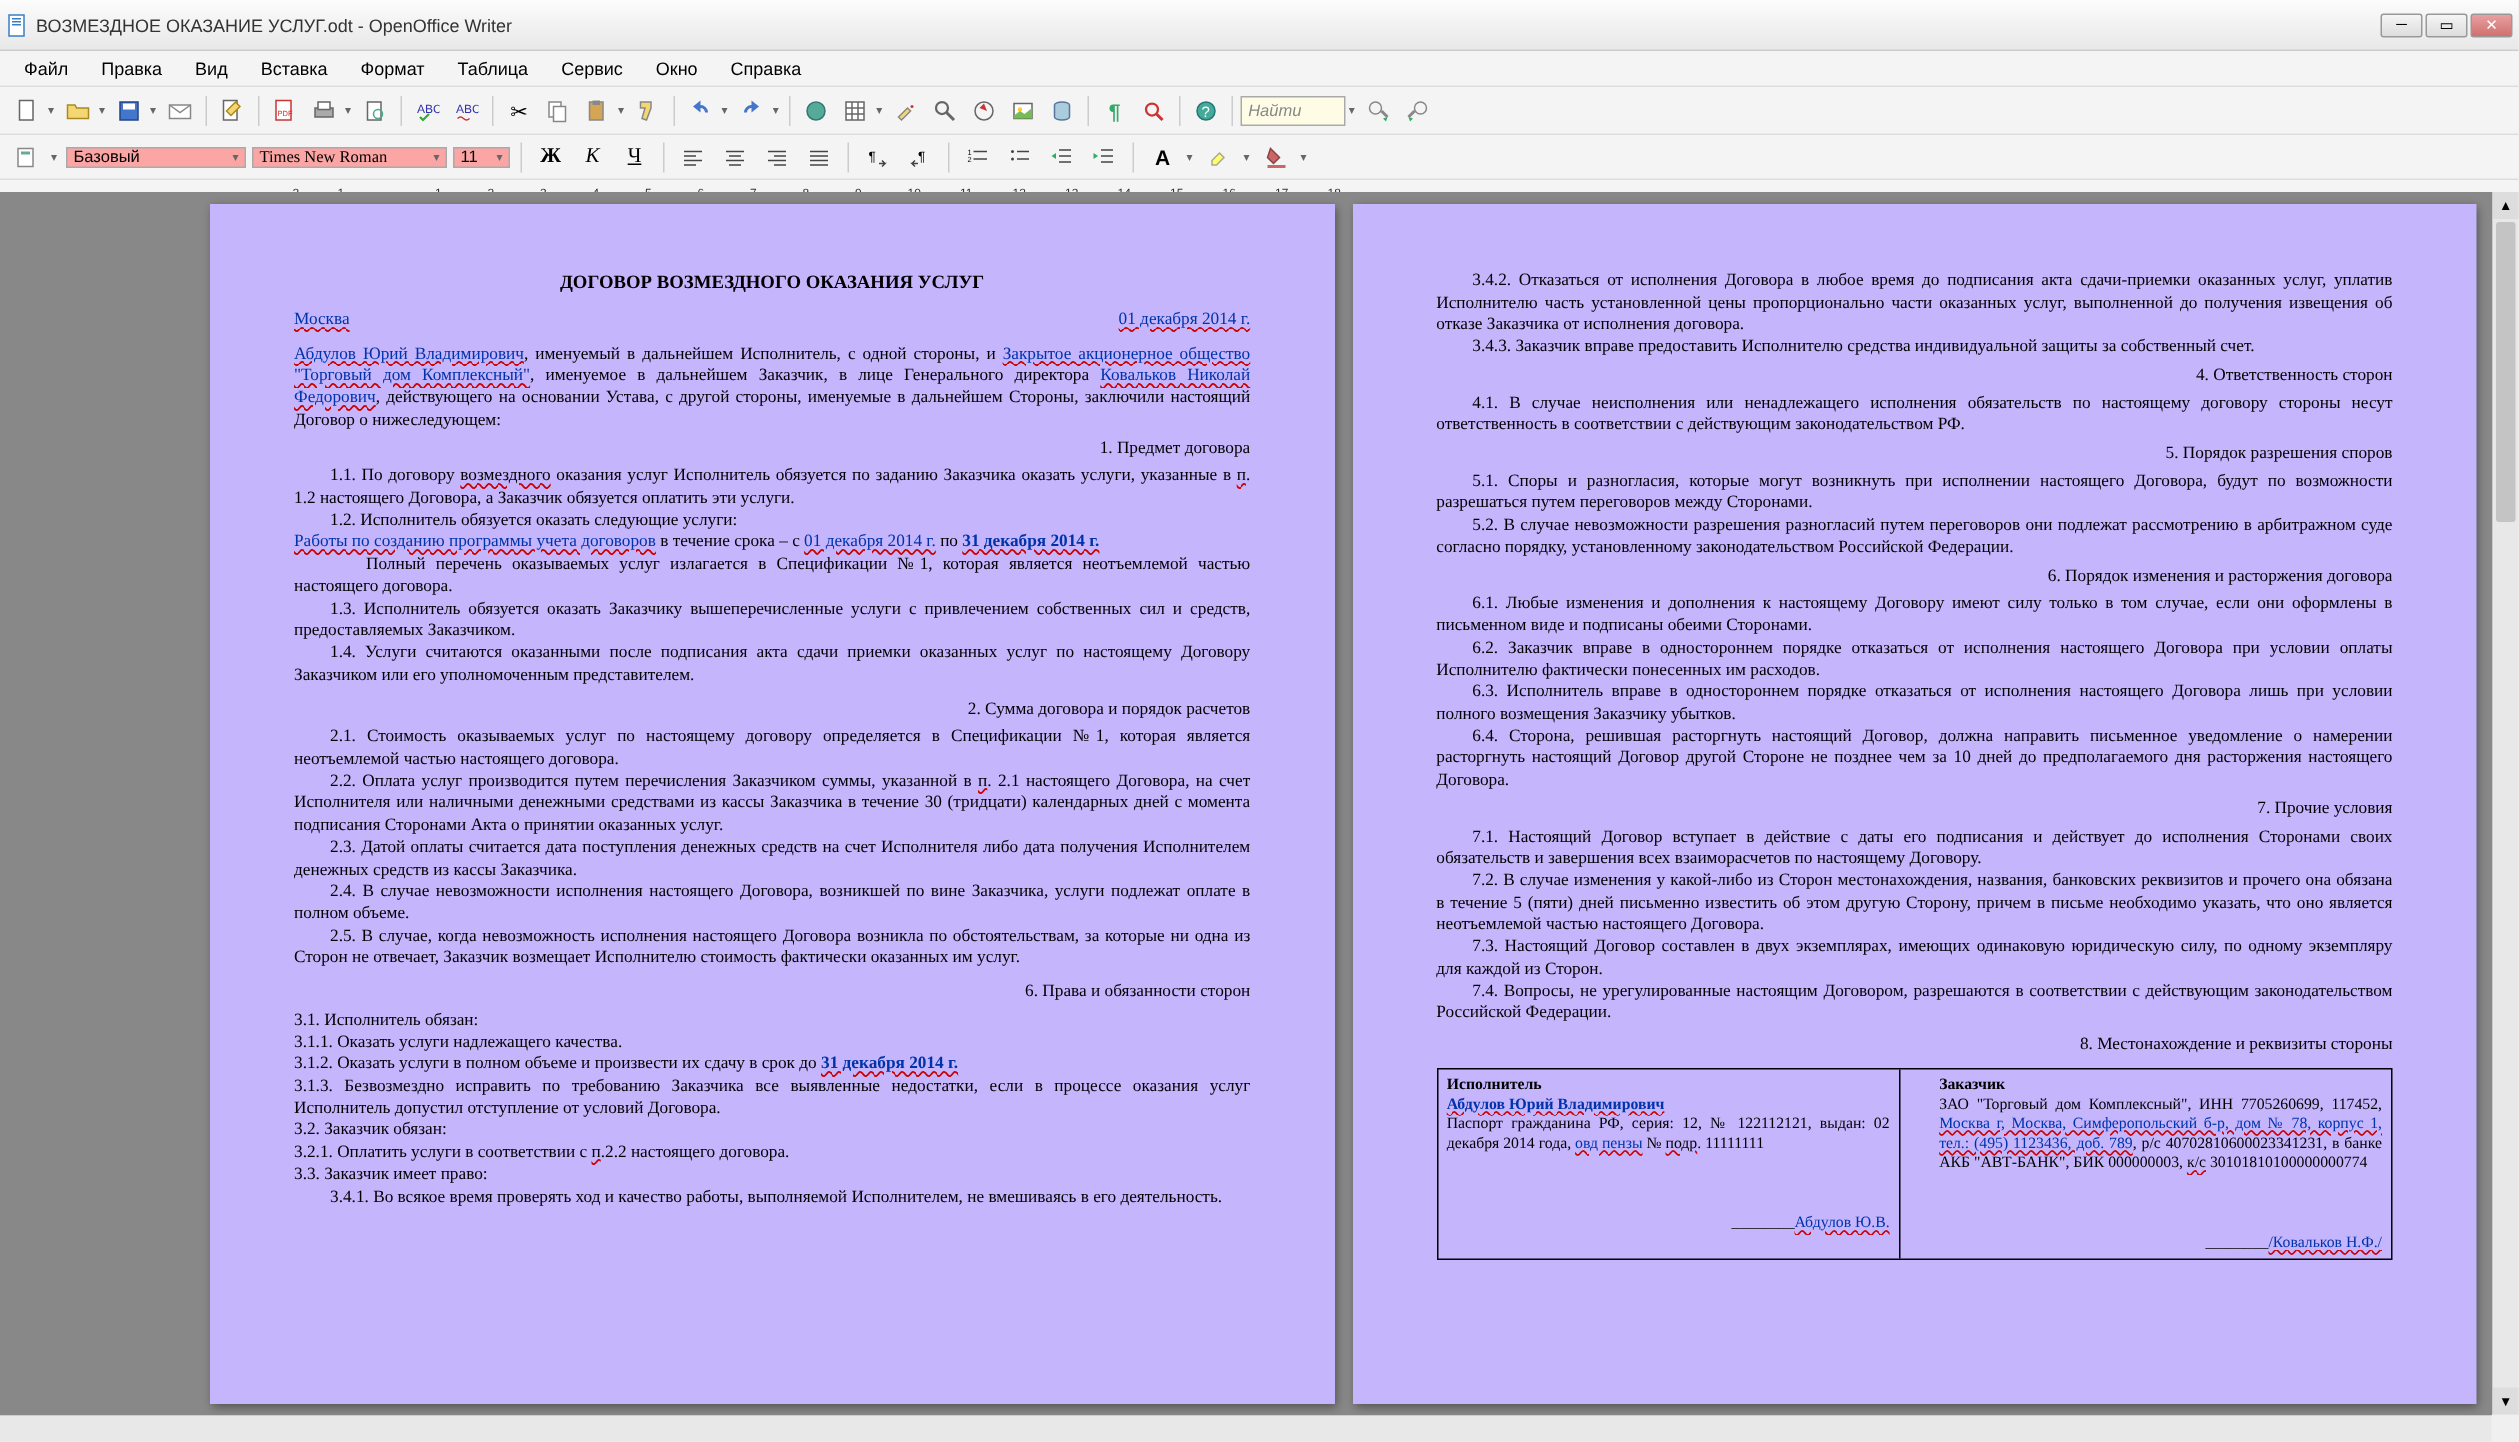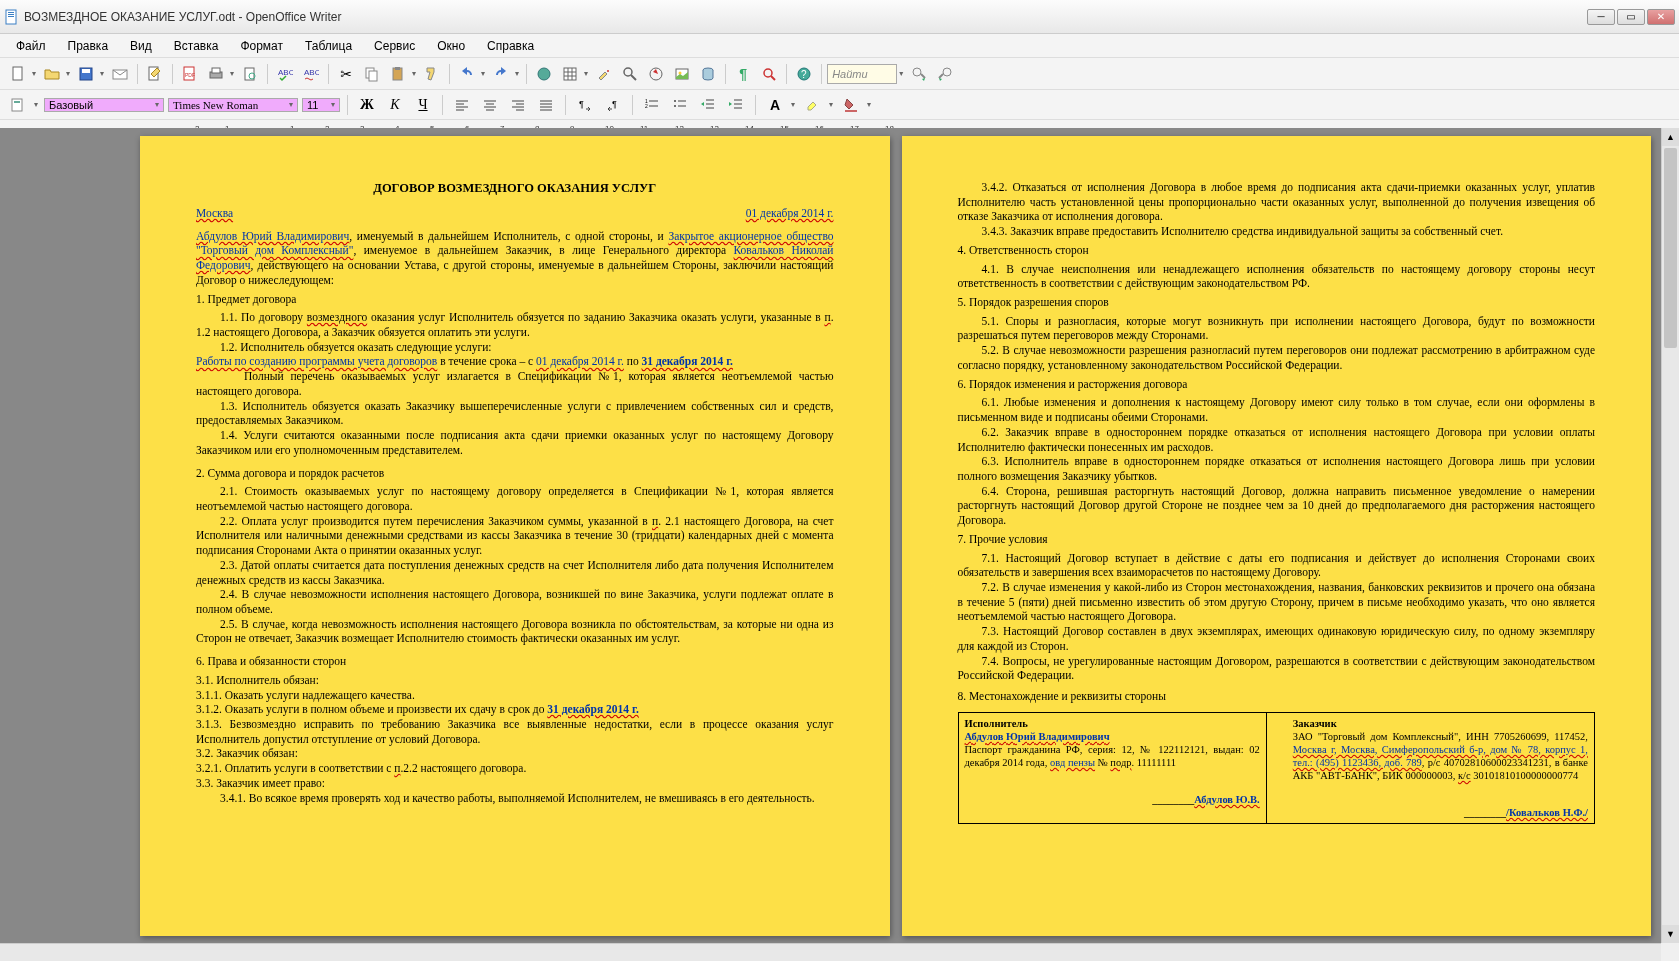--- a/index.html
+++ b/index.html
@@ -10,43 +10,43 @@
 .title-bar .win-btns { display: flex; gap: 2px; }
 .title-bar .win-btn { width: 28px; height: 16px; border: 1px solid #999; background: linear-gradient(to bottom, #f5f5f5, #ddd); border-radius: 2px; display: flex; align-items: center; justify-content: center; cursor: pointer; font-size: 10px; }
 .title-bar .win-btn.close { background: linear-gradient(to bottom, #e8a0a0, #d07070); color: #fff; }
 .menu-bar { height: 24px; background: #f4f4f4; border-bottom: 1px solid #ddd; display: flex; align-items: center; padding: 0 6px; gap: 2px; }
 .menu-item { padding: 3px 10px; cursor: pointer; border-radius: 2px; font-size: 12px; }
 .toolbar { height: 32px; background: #f4f4f4; border-bottom: 1px solid #ddd; display: flex; align-items: center; padding: 0 6px; gap: 2px; }
 .tb-btn { width: 24px; height: 24px; display: flex; align-items: center; justify-content: center; cursor: pointer; border-radius: 2px; font-size: 14px; }
 .tb-sep { width: 1px; height: 20px; background: #ccc; margin: 0 3px; }
 .tb-dd { font-size: 8px; color: #666; margin-left: -2px; cursor: pointer; padding: 0 2px; }
 .format-bar { height: 30px; background: #f4f4f4; border-bottom: 1px solid #ddd; display: flex; align-items: center; padding: 0 6px; gap: 4px; }
-.combo { height: 14px; border: 1px solid #aaa; background: #f0abfc; display: flex; align-items: center; padding: 0 4px; font-size: 11px; }
+.combo { height: 14px; border: 1px solid #aaa; background: #fca5a5; display: flex; align-items: center; padding: 0 4px; font-size: 11px; }
 .combo .dd { margin-left: 4px; font-size: 8px; color: #666; cursor: pointer; }
 .style-combo { width: 120px; }
 .font-combo { width: 130px; }
 .size-combo { width: 38px; }
 .find-box { width: 70px; height: 20px; border: 1px solid #aaa; background: #fffce6; padding: 0 4px; font-size: 11px; font-style: italic; color: #888; display: flex; align-items: center; }
 .ruler-area { height: 20px; background: #f4f4f4; border-bottom: 1px solid #ccc; display: flex; align-items: center; position: relative; font-size: 8px; color: #333; overflow: hidden; padding-left: 30px; }
 .ruler-area .r-canvas { position: relative; height: 16px; width: 100%; }
 .ruler-tick { position: absolute; top: 2px; font-size: 8px; }
 .workspace { position: absolute; top: 128px; left: 0; right: 18px; bottom: 18px; background: #888; overflow: auto; }
 .pages { display: flex; gap: 12px; padding: 8px 10px; }
-.page { background: #fde047; width: 752px; min-height: 800px; box-shadow: 1px 2px 6px rgba(0,0,0,0.4); padding: 44px 56px 44px 56px; font-family: "Times New Roman", serif; font-size: 11.5px; line-height: 1.28; color: #000; position: relative; }
+.page { background: #c4b5fd; width: 752px; min-height: 800px; box-shadow: 1px 2px 6px rgba(0,0,0,0.4); padding: 44px 56px 44px 56px; font-family: "Times New Roman", serif; font-size: 11.5px; line-height: 1.28; color: #000; position: relative; }
 .p-title { text-align: center; font-weight: bold; font-size: 12.5px; margin-bottom: 10px; }
 .p-row { display: flex; justify-content: space-between; margin-bottom: 8px; }
 .u-link { color: #0033aa; text-decoration: underline; text-decoration-style: wavy; text-decoration-color: #c00; }
 .p-para { text-align: justify; text-indent: 24px; margin-bottom: 0; }
 .p-para.noi { text-indent: 0; }
-.p-center { text-align: left; margin: 4px 0; }
+.p-center { text-align: right; margin: 4px 0; }
 .sig-table { display: flex; gap: 20px; margin-top: 8px; border: 1px solid #000; }
 .sig-cell { flex: 1; padding: 4px 6px; font-size: 10.5px; text-align: justify; line-height: 1.25; }
 .sig-cell:first-child { border-right: 1px solid #000; }
 .sig-head { font-weight: bold; }
-.sig-sign { text-align: right; margin-top: 24px; font-weight: bold; }
+.sig-sign { text-align: right; margin-top: 40px; }
 .v-scrollbar { position: absolute; top: 128px; right: 0; width: 18px; bottom: 18px; background: #e8e8e8; border-left: 1px solid #ccc; }
 .v-scrollbar .thumb { position: absolute; left: 2px; right: 2px; top: 20px; height: 200px; background: #c4c4c4; border-radius: 2px; }
 .v-scrollbar .arr { position: absolute; left: 0; right: 0; height: 18px; text-align: center; font-size: 9px; line-height: 18px; background: #ddd; cursor: pointer; }
 .v-scrollbar .arr.up { top: 0; }
 .v-scrollbar .arr.dn { bottom: 0; }
 .h-scrollbar { position: absolute; left: 0; right: 18px; bottom: 0; height: 18px; background: #e8e8e8; border-top: 1px solid #ccc; }
 .left-ruler { position: absolute; left: 0; top: 128px; width: 20px; bottom: 18px; background: #f4f4f4; border-right: 1px solid #ccc; font-size: 8px; }
 .left-ruler .vt { position: absolute; left: 4px; font-size: 8px; }
 svg.tb-ico { width: 16px; height: 16px; }
 .redwave { text-decoration: underline; text-decoration-style: wavy; text-decoration-color: #c00; }

